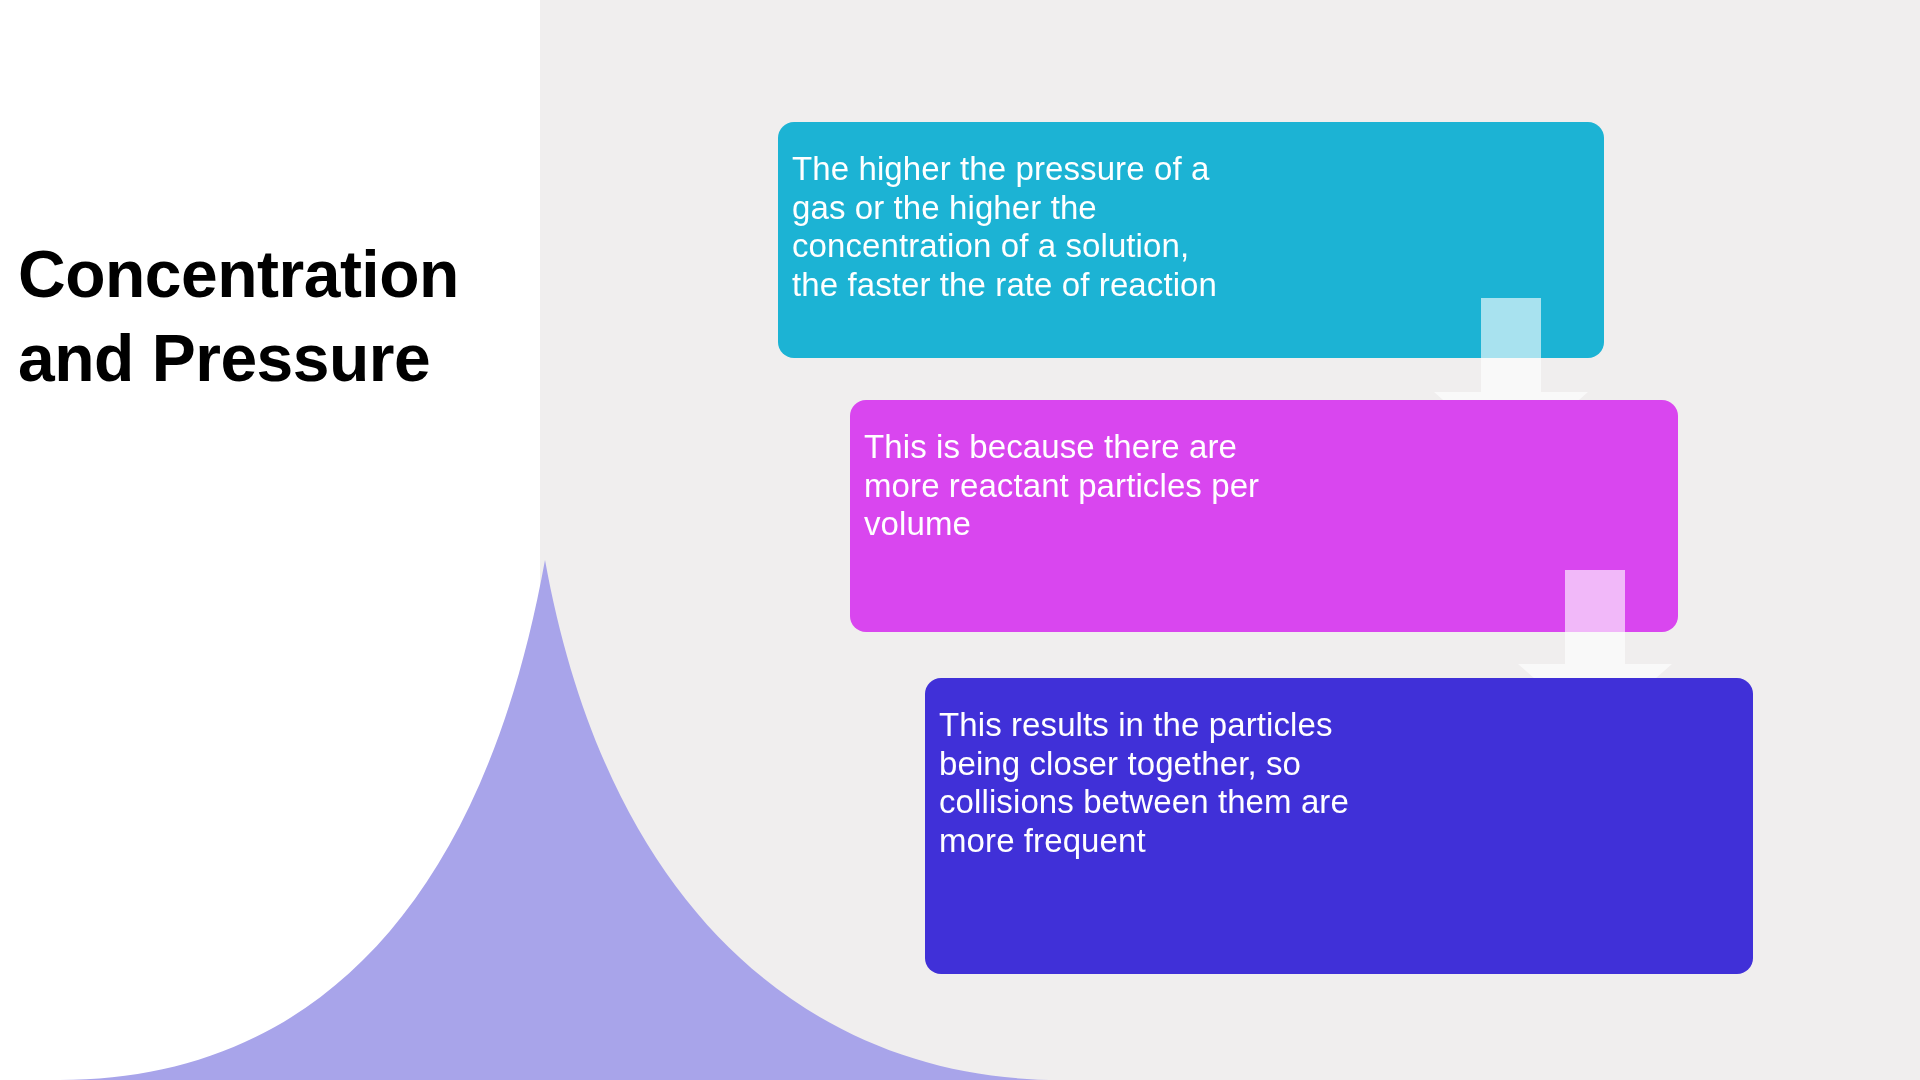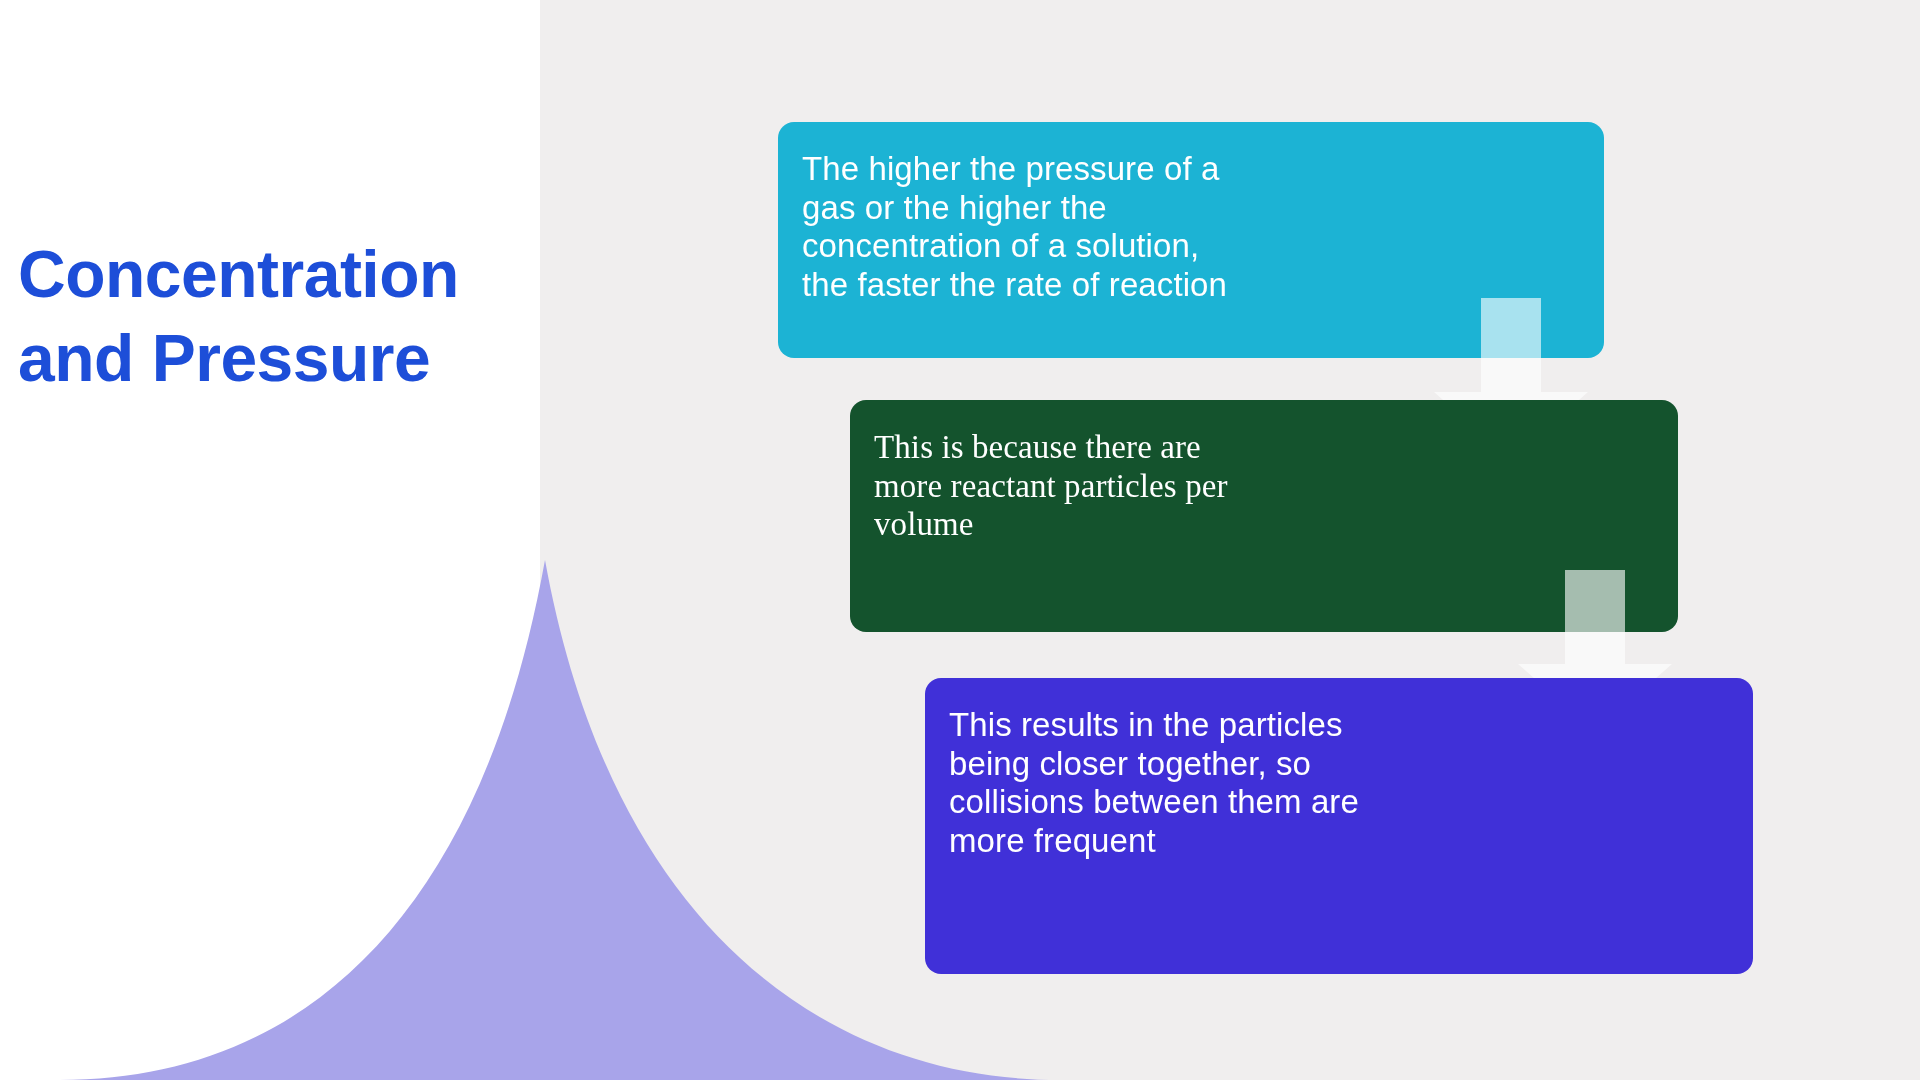--- a/index.html
+++ b/index.html
@@ -52,55 +52,54 @@
 
   
   .title {
     position: absolute;
     left: 18px;
     top: 232px;
     width: 520px;
     font-size: 66px;
     line-height: 1.28;
     font-weight: bold;
-    color: #1d4ed8;
+    color: #000000;
     letter-spacing: -0.5px;
     white-space: pre-line;
   }
 
   
   .flow-box {
     position: absolute;
     border-radius: 16px;
     box-sizing: border-box;
     color: #ffffff;
     font-size: 33px;
     line-height: 1.17;
     white-space: pre-line;
-    padding: 28px 30px 26px 24px;
+    padding: 28px 30px 26px 14px;
     font-weight: 400;
     letter-spacing: 0.1px;
   }
 
   #box-1 {
     left: 778px;
     top: 122px;
     width: 826px;
     height: 236px;
     background: #1cb3d4;
     z-index: 2;
   }
   #box-2 {
     left: 850px;
     top: 400px;
     width: 828px;
     height: 232px;
-    background: #14532d;
+    background: #d946ef;
     z-index: 4;
-    font-family: Liberation Serif, serif;
   }
   #box-3 {
     left: 925px;
     top: 678px;
     width: 828px;
     height: 296px;
     background: #4030d8;
     z-index: 6;
   }
 

